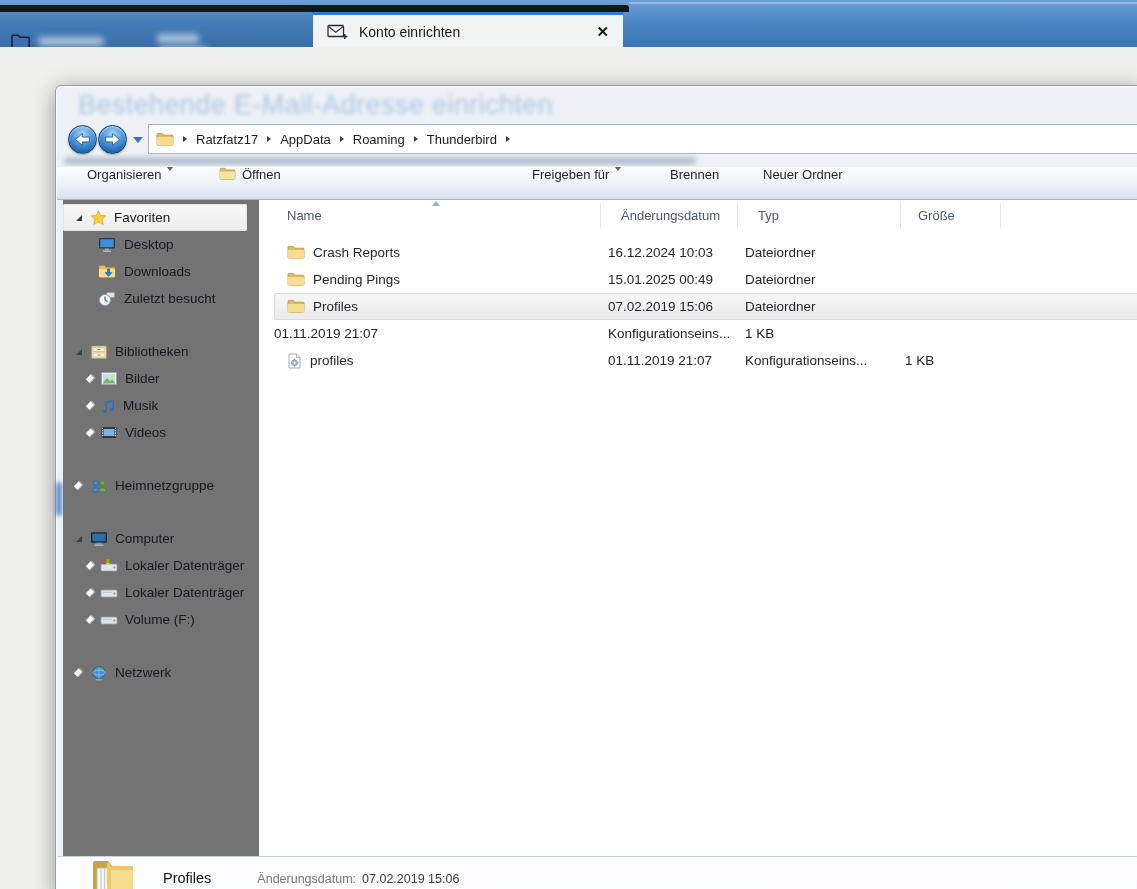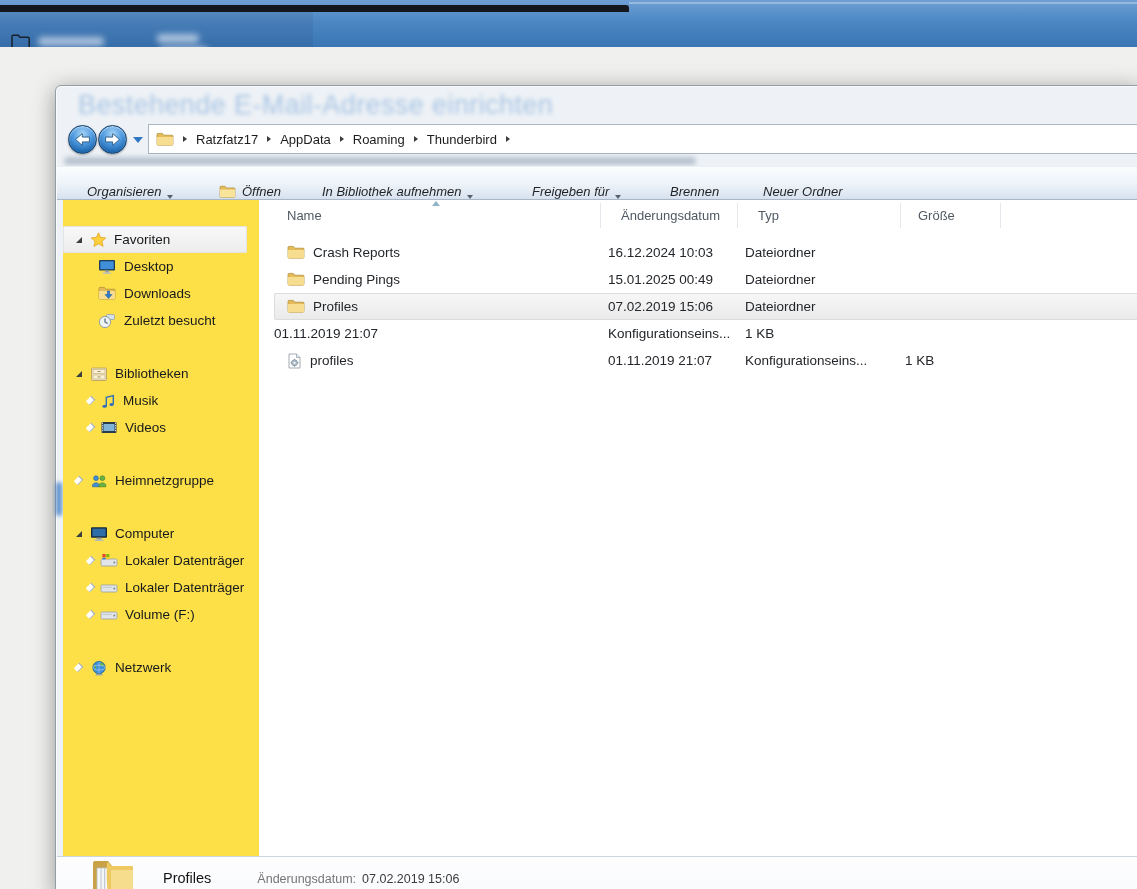--- a/index.html
+++ b/index.html
@@ -53,28 +53,28 @@
   .crumb-sep { width:0; height:0; border-left:4px solid #3c3c3c;
     border-top:3.5px solid transparent; border-bottom:3.5px solid transparent; margin:0 9px; }
 
   .subtitle-blob { position:absolute; left:8px; top:71px; width:632px; height:8px;
     background:rgba(100,120,150,0.40); filter:blur(2.5px); border-radius:4px; }
 
   
   .toolbar { position:absolute; left:1px; right:0; top:80px; height:34px;
     background:linear-gradient(180deg,#fbfdfe 0%,#f0f5fa 45%,#dfe8f2 85%,#d7e1ed 100%);
     border-top:1px solid #e9eff5; border-bottom:1px solid #a8b8c8; font-size:13px; color:#1e2226; }
-  .tb-item { position:absolute; top:0; height:100%; display:flex; align-items:flex-end; cursor:default;font-style:italic; }
+  .tb-item { position:absolute; top:0; height:100%; display:flex; align-items:flex-start; cursor:default; }
   .tb-item .ic { margin-right:6px; display:flex; }
   .dd-caret { width:0; height:0; border-left:3.5px solid transparent; border-right:3.5px solid transparent;
     border-top:4px solid #55636f; margin-left:6px; }
 
   
   .main { position:absolute; left:7px; right:0; top:114px; height:656px; background:#fff; }
-  .sidebar { position:absolute; left:0; top:0; width:196px; bottom:0; background:#fde047; padding-top:26px; }
+  .sidebar { position:absolute; left:0; top:0; width:196px; bottom:0; background:#737373; padding-top:4px; }
   .sb-row { display:flex; align-items:center; height:27px; font-size:13.5px; color:#16191d; }
   .sb-row .exp { width:11px; display:flex; justify-content:center; }
   .exp-open { width:0; height:0; border-left:6px solid transparent; border-bottom:6px solid #3a3f44; }
   .exp-closed2 { width:7px; height:7px; border:1px solid #9aa4ac; border-left:none; border-bottom:none;
     transform:rotate(45deg) scale(0.8,1.1); background:#fff; }
   .sb-group .exp { margin-left:10px; }
   .sb-group .ic { margin-left:6px; display:flex; }
   .sb-group .lbl { margin-left:7px; }
   .sb-c1 .ic { margin-left:35px; display:flex; }
   .sb-c1 .lbl { margin-left:8px; }
@@ -122,20 +122,31 @@
       <span class="tb-inactive-icon">
         <svg width="21" height="17" viewBox="0 0 21 17">
             <path d="M2 3.5 q0-1.2 1.2-1.2 h5 l1.8 2 h8 q1.2 0 1.2 1.2 v8.3 q0 1.2-1.2 1.2 H3.2 Q2 15 2 13.8 Z" fill="none" stroke="#16202c" stroke-width="1.5"></path>
           </svg>
       </span>
       <span class="blob blob1"></span>
       <span class="blob blob2"></span>
       <span class="blob blob3"></span>
     </div>
     <div class="tb-rightgloss"></div>
+    <div class="tb-tab">
+      <span style="display:flex">
+        <svg width="21" height="16" viewBox="0 0 21 16">
+            <rect x="1" y="1.5" width="15.5" height="11" rx="1" fill="none" stroke="#2a2f36" stroke-width="1.3"></rect>
+            <path d="M1.6 2.6 L8.8 8.2 16 2.6" fill="none" stroke="#2a2f36" stroke-width="1.2"></path>
+            <path d="M15.3 12.6 h5 M17.8 10.1 v5" stroke="#2a2f36" stroke-width="1.5"></path>
+          </svg>
+      </span>
+      <span class="tab-label">Konto einrichten</span>
+      <span class="tab-close">✕</span>
+    </div>
   </div>
 
   <div class="tb-content">
     <div class="tb-dialog-corner"></div>
   </div>
 
   <div class="explorer">
     <div class="glass-heading">Bestehende E-Mail-Adresse einrichten</div>
     <div class="glass-streak"></div>
 
@@ -179,24 +190,20 @@
       </div>
       <div class="tb-item" style="left:162px">
         <span class="ic">
           <svg width="17" height="14" viewBox="0 0 18 15">
               <path d="M1 2.4 Q1 1.4 2 1.4 h4.3 l1.6 1.8 H16 q1 0 1 1 V12 q0 1.2-1.2 1.2 H2.2 Q1 13.2 1 12 Z" fill="#e5ba58" stroke="#ab8a33" stroke-width="0.7"></path>
               <path d="M1 4.9 h16 V12 q0 1.2-1.2 1.2 H2.2 Q1 13.2 1 12 Z" fill="#f9e49c"></path>
             </svg>
         </span>
         <span>Öffnen</span>
       </div>
-      <div class="tb-item" style="left:265px">
-        <span>In Bibliothek aufnehmen</span>
-        <span class="dd-caret"></span>
-      </div>
       <div class="tb-item" style="left:475px">
         <span>Freigeben für</span>
         <span class="dd-caret"></span>
       </div>
       <div class="tb-item" style="left:613px">
         <span>Brennen</span>
       </div>
       <div class="tb-item" style="left:706px">
         <span>Neuer Ordner</span>
       </div>
@@ -256,20 +263,34 @@
           <span class="ic">
             <svg width="18" height="16" viewBox="0 0 18 16">
                 <rect x="1.5" y="2" width="15" height="12.5" rx="1" fill="#efe3c2" stroke="#b09a5e" stroke-width="0.8"></rect>
                 <rect x="3" y="3.5" width="12" height="4" fill="#f9f0d8" stroke="#c4af76" stroke-width="0.6"></rect>
                 <rect x="3" y="9" width="12" height="4" fill="#f9f0d8" stroke="#c4af76" stroke-width="0.6"></rect>
                 <rect x="7.5" y="5" width="3" height="1" fill="#a58f54"></rect>
                 <rect x="7.5" y="10.5" width="3" height="1" fill="#a58f54"></rect>
               </svg>
           </span>
           <span class="lbl">Bibliotheken</span>
+        </div>
+        <div class="sb-row sb-c2">
+          <span class="exp">
+              <span class="exp-closed2"></span>
+            </span>
+          <span class="ic">
+            <svg width="18" height="15" viewBox="0 0 18 15">
+                <rect x="1.5" y="1.5" width="15" height="12" fill="#fff" stroke="#97a2ab" stroke-width="0.9"></rect>
+                <rect x="2.6" y="2.6" width="12.8" height="9.8" fill="#bfe0f2"></rect>
+                <path d="M2.6 12.4 L7 7 10 10.4 12 8.2 15.4 12.4 Z" fill="#7ab648"></path>
+                <circle cx="12" cy="5.5" r="1.4" fill="#f6d44c"></circle>
+              </svg>
+          </span>
+          <span class="lbl">Bilder</span>
         </div>
         <div class="sb-row sb-c2">
           <span class="exp">
               <span class="exp-closed2"></span>
             </span>
           <span class="ic">
             <svg width="16" height="16" viewBox="0 0 16 16">
                 <path d="M6.3 13 V4.2 L13.3 2.6 V11.2" stroke="#2f6fb8" stroke-width="1.4" fill="none"></path>
                 <ellipse cx="4.6" cy="13.2" rx="2.1" ry="1.5" fill="#2f6fb8"></ellipse>
                 <ellipse cx="11.6" cy="11.4" rx="2.1" ry="1.5" fill="#2f6fb8"></ellipse>

